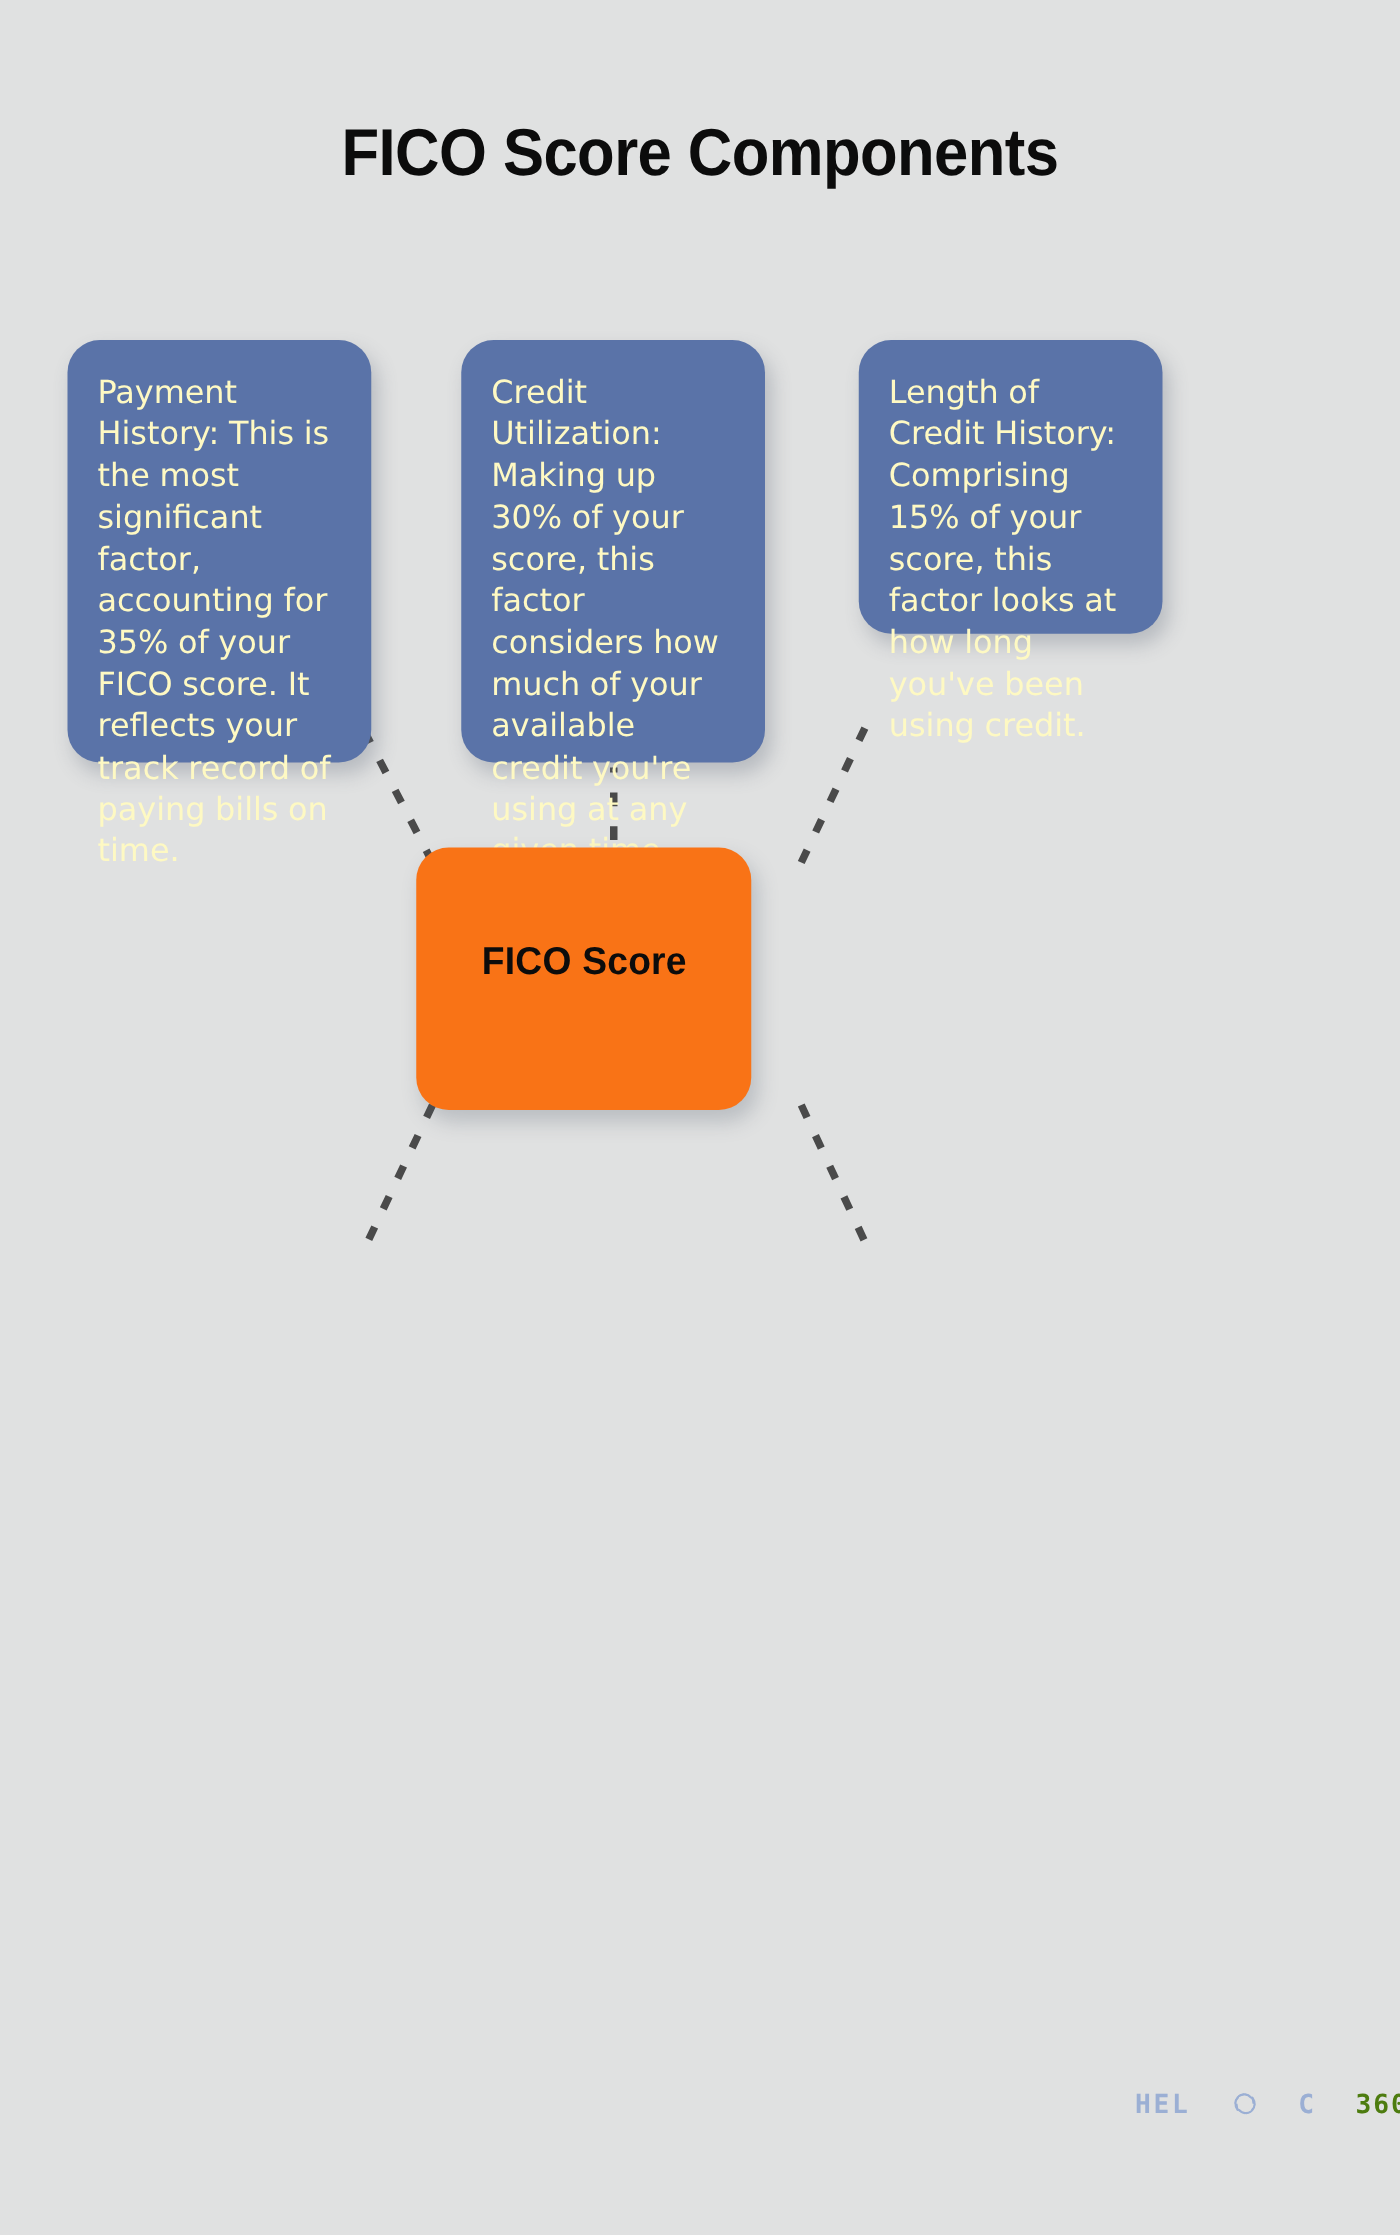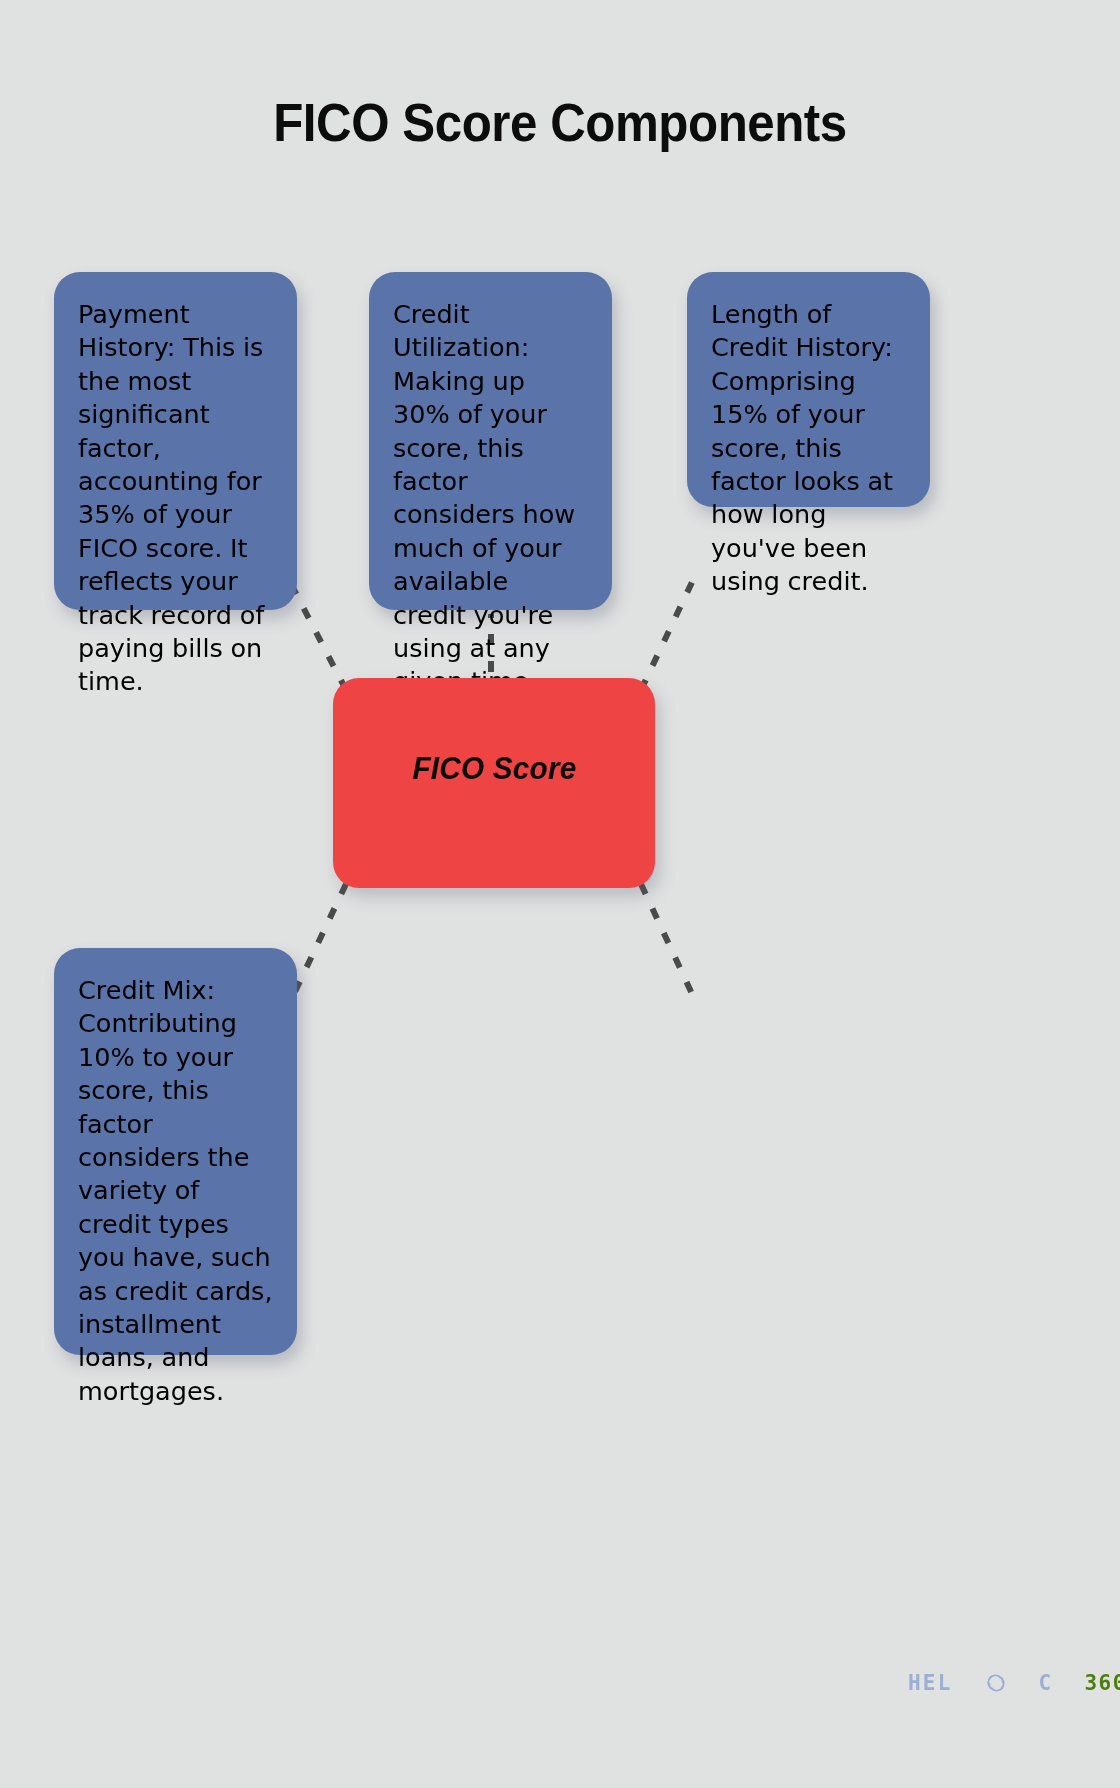--- a/index.html
+++ b/index.html
@@ -30,47 +30,46 @@
     position: absolute;
     left: 0; top: 0;
     width: 1120px; height: 1788px;
     pointer-events: none;
   }
 
   .node {
     position: absolute;
     background: #5a73a8;
     border-radius: 26px;
-    color: #000000;
+    color: #fef9c3;
     font-family: "DejaVu Sans", sans-serif;
     font-size: 25.5px;
     line-height: 33.4px;
     padding: 26px 24px 22px 24px;
     box-shadow: 5px 9px 15px rgba(90,100,115,0.30);
     word-spacing: -0.4px;
   }
   .node .txt { display: block; }
 
   #node-payment  { left: 54px;  top: 272px;  width: 243px; height: 338px; }
   #node-util     { left: 369px; top: 272px;  width: 243px; height: 338px; }
   #node-length   { left: 687px; top: 272px;  width: 243px; height: 235px; }
   #node-mix      { left: 54px;  top: 948px;  width: 243px; height: 407px; }
   #node-new      { left: 687px; top: 948px;  width: 243px; height: 305px; }
 
   .center-node {
     position: absolute;
     left: 333px; top: 678px;
-    width: 322px; height: 210px;
-    background: #ef4444;
+    width: 268px; height: 210px;
+    background: #f97316;
     border-radius: 26px;
     box-shadow: 5px 9px 16px rgba(90,100,115,0.28);
     display: flex;
     align-items: center;
     justify-content: center;
-    font-style: italic;
   }
   .center-label {
     font-family: "Liberation Sans", sans-serif;
     font-weight: bold;
     font-size: 31px;
     color: #0c0c0c;
     letter-spacing: 0.2px;
     transform: translateY(-14px) scaleX(0.96);
   }
 
@@ -115,23 +114,20 @@
   </div>
 
   <div class="node" id="node-util">
     <span class="txt">Credit Utilization: Making up 30% of your score, this factor considers how much of your available credit you're using at any given time.</span>
   </div>
 
   <div class="node" id="node-length">
     <span class="txt">Length of Credit History: Comprising 15% of your score, this factor looks at how long you've been using credit.</span>
   </div>
 
-  <div class="node" id="node-mix">
-    <span class="txt">Credit Mix: Contributing 10% to your score, this factor considers the variety of credit types you have, such as credit cards, installment loans, and mortgages.</span>
-  </div>
 
 
   <div class="center-node">
     <span class="center-label">FICO Score</span>
   </div>
 
   <div class="logo">
     <span class="logo-word logo-heloc">HEL</span>
     <span class="logo-swirl">
       <svg viewBox="0 0 40 40" width="22" height="22">

